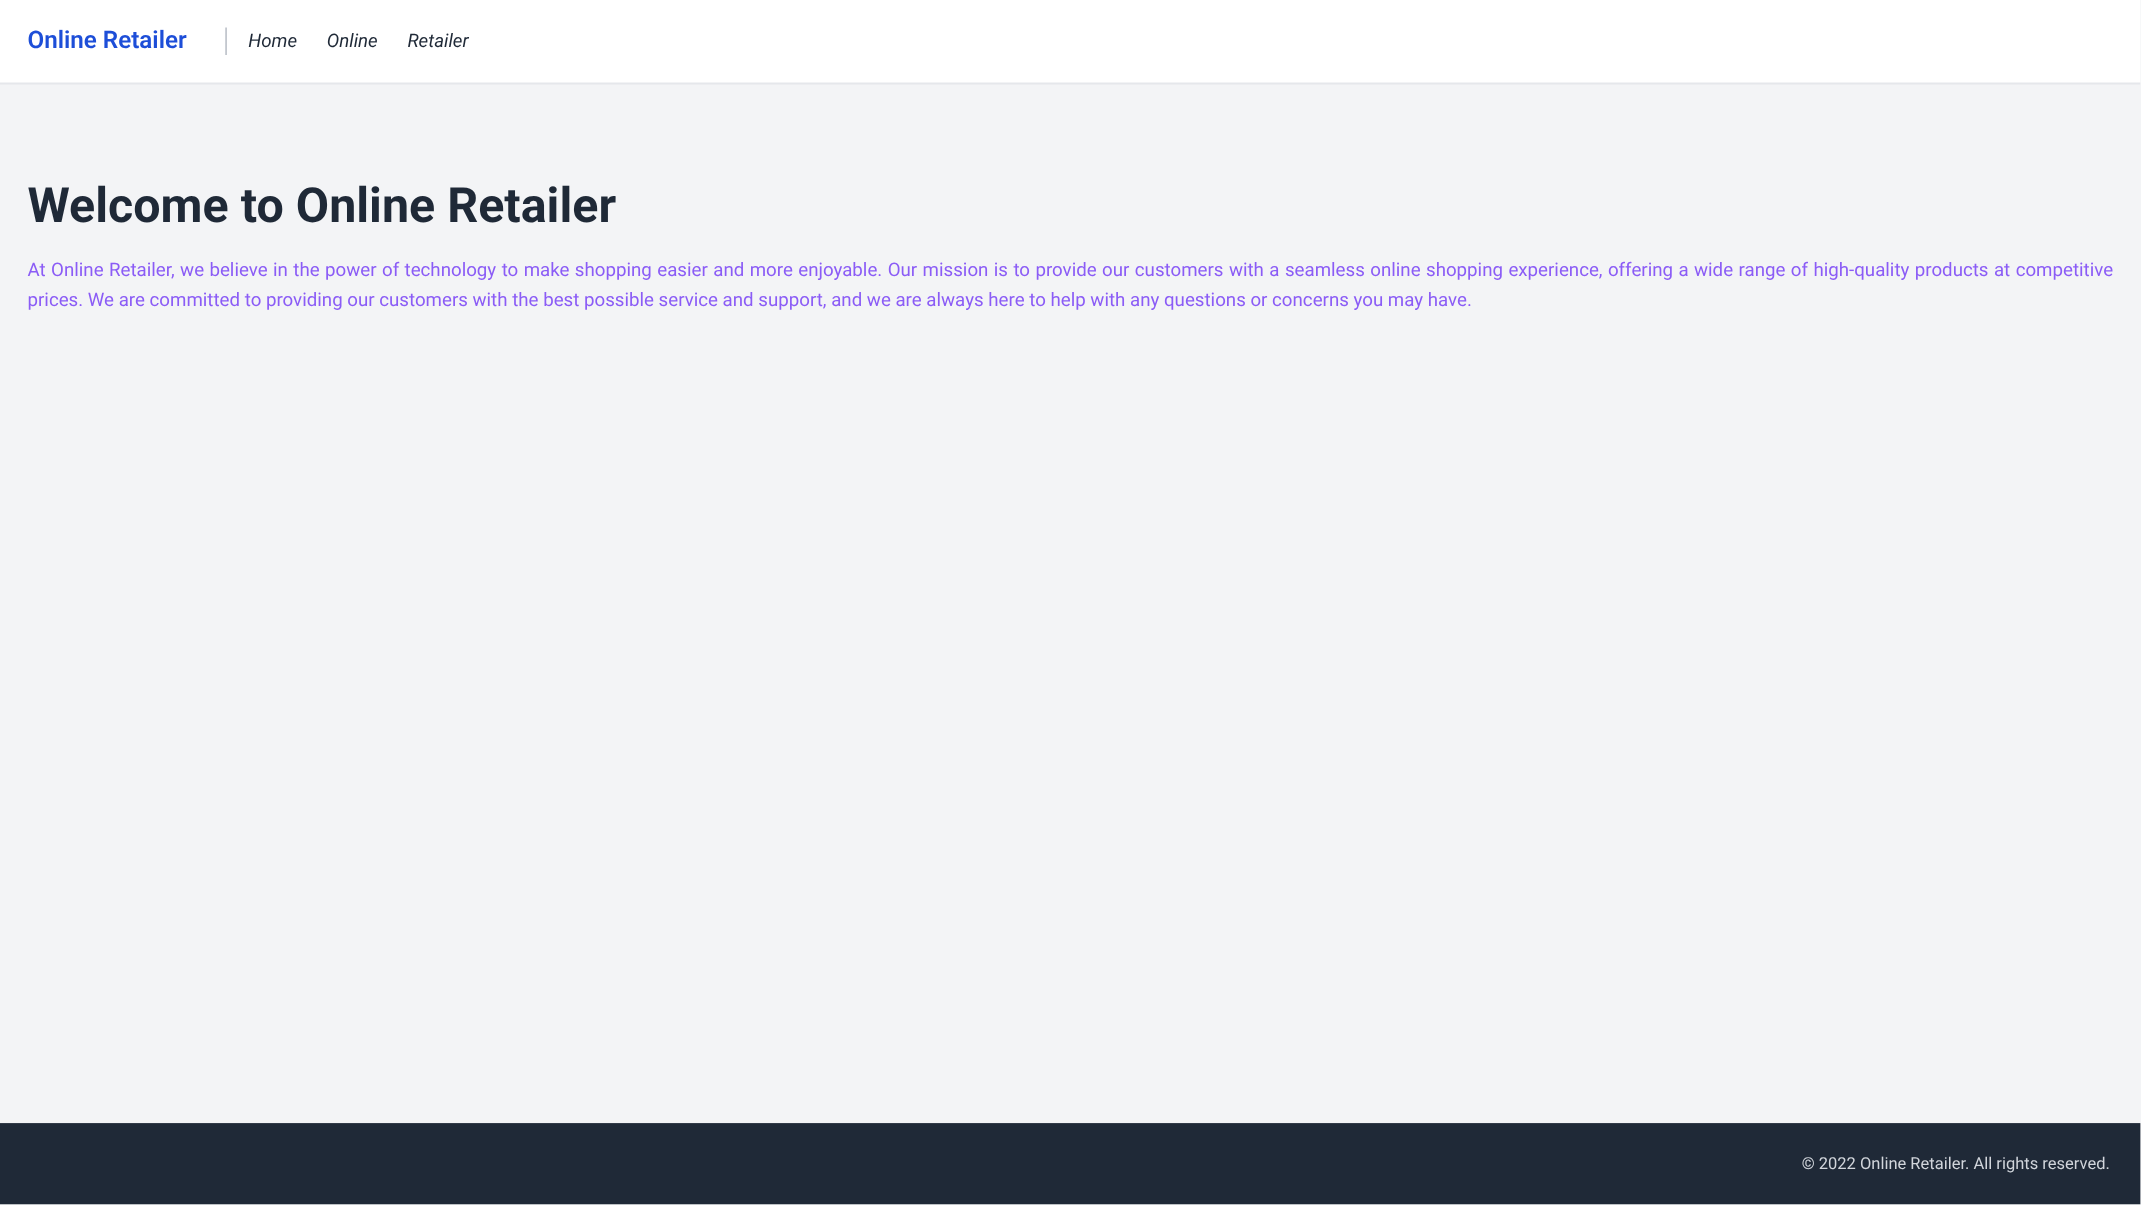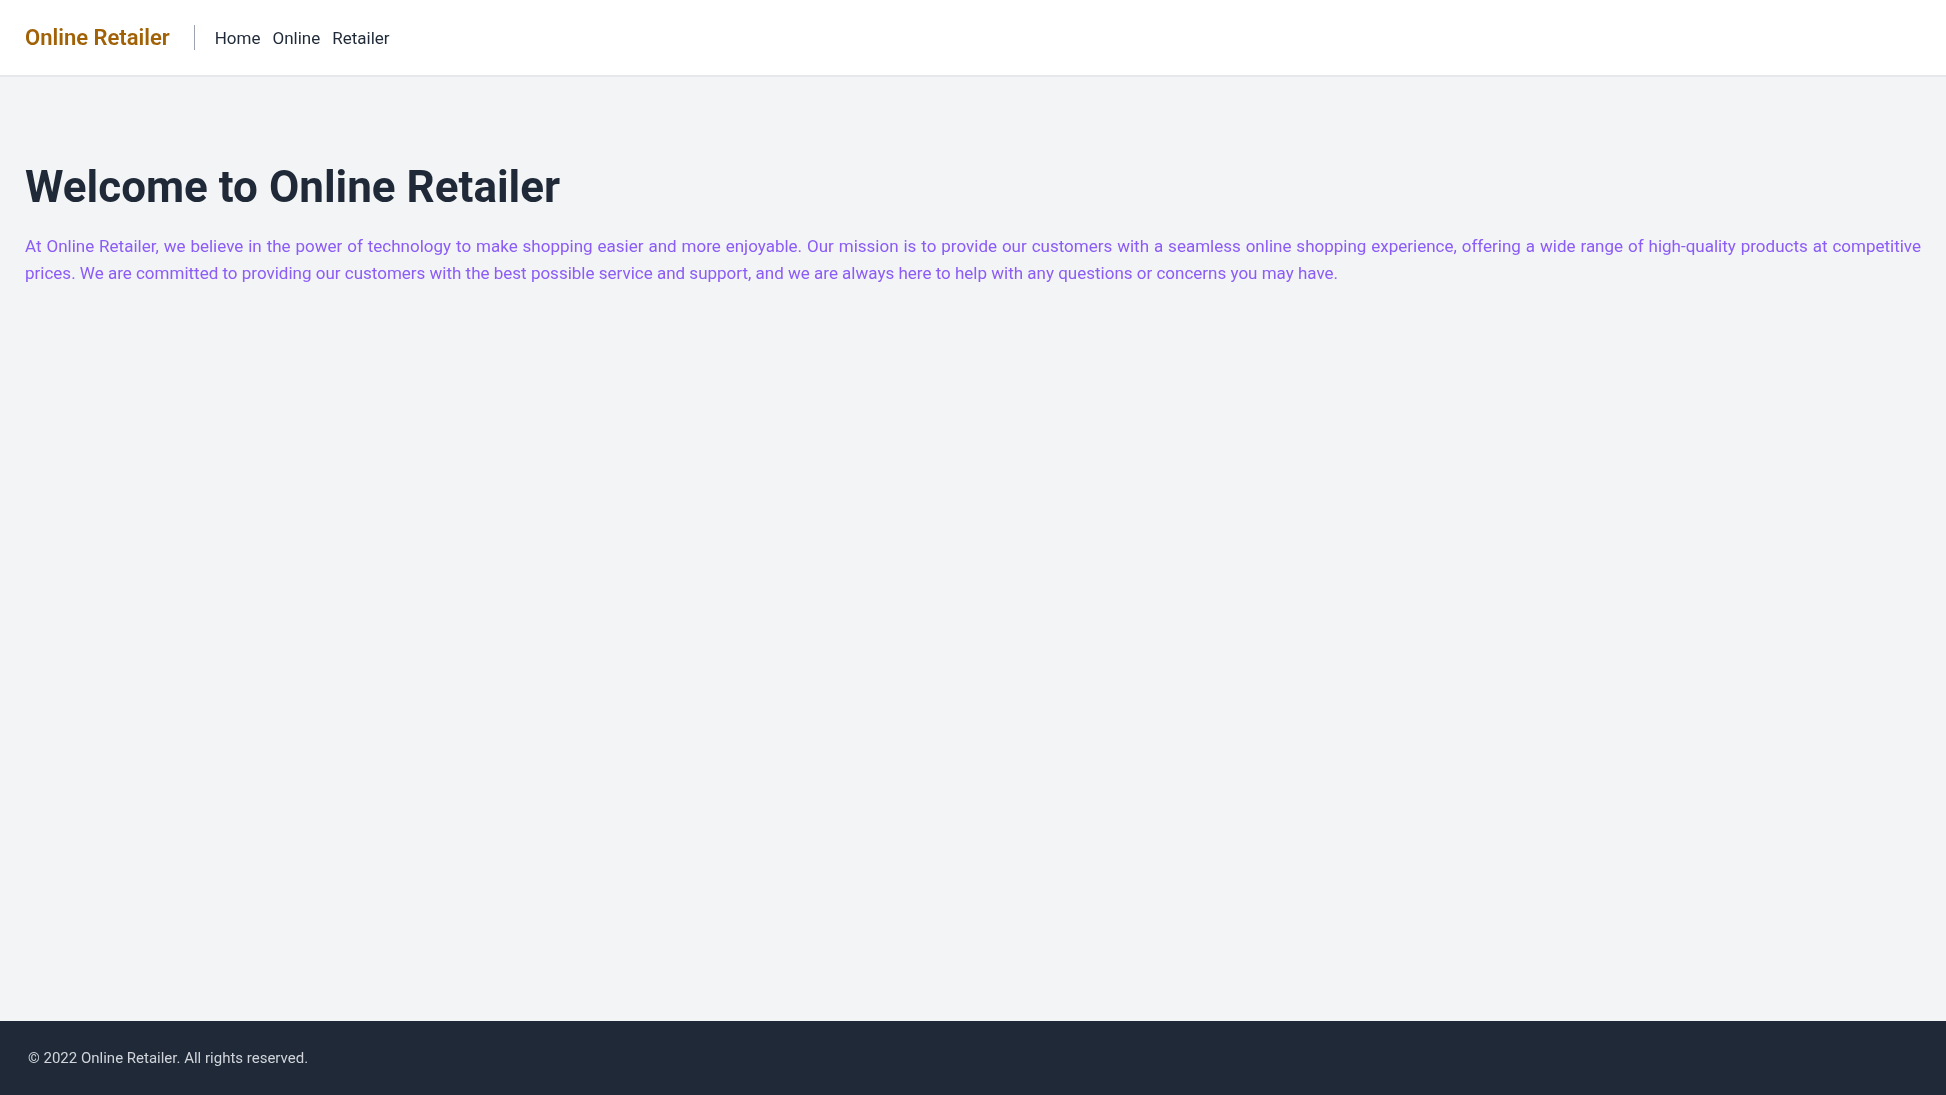--- a/index.html
+++ b/index.html
@@ -21,29 +21,30 @@
   background-color: #ffffff;
   border-bottom: 2px solid #e5e7eb;
   padding: 25px;
   display: flex;
   align-items: center;
 }
 
 .brand {
   font-size: 22px;
   font-weight: 600;
-  color: #a16207;
-  padding-right: 24px;
+  color: #1d4ed8;
+  padding-right: 35px;
   border-right: 1px solid #9ca3af;
 }
 
 .nav {
   display: flex;
-  gap: 12px;
+  gap: 27px;
   padding-left: 20px;
+  font-style: italic;
 }
 
 .nav-link {
   font-size: 17px;
   color: #1f2937;
   text-decoration: none;
 }
 
 
 .main {
@@ -62,21 +63,21 @@
   font-size: 17px;
   line-height: 1.6;
   color: #8b5cf6;
   text-align: justify;
 }
 
 
 .footer {
   background-color: #1f2937;
   padding: 28px;
-  text-align: left;
+  text-align: right;
 }
 
 .footer-text {
   font-size: 15px;
   color: #d1d5db;
 }
 </style>
 </head>
 <body>
 

